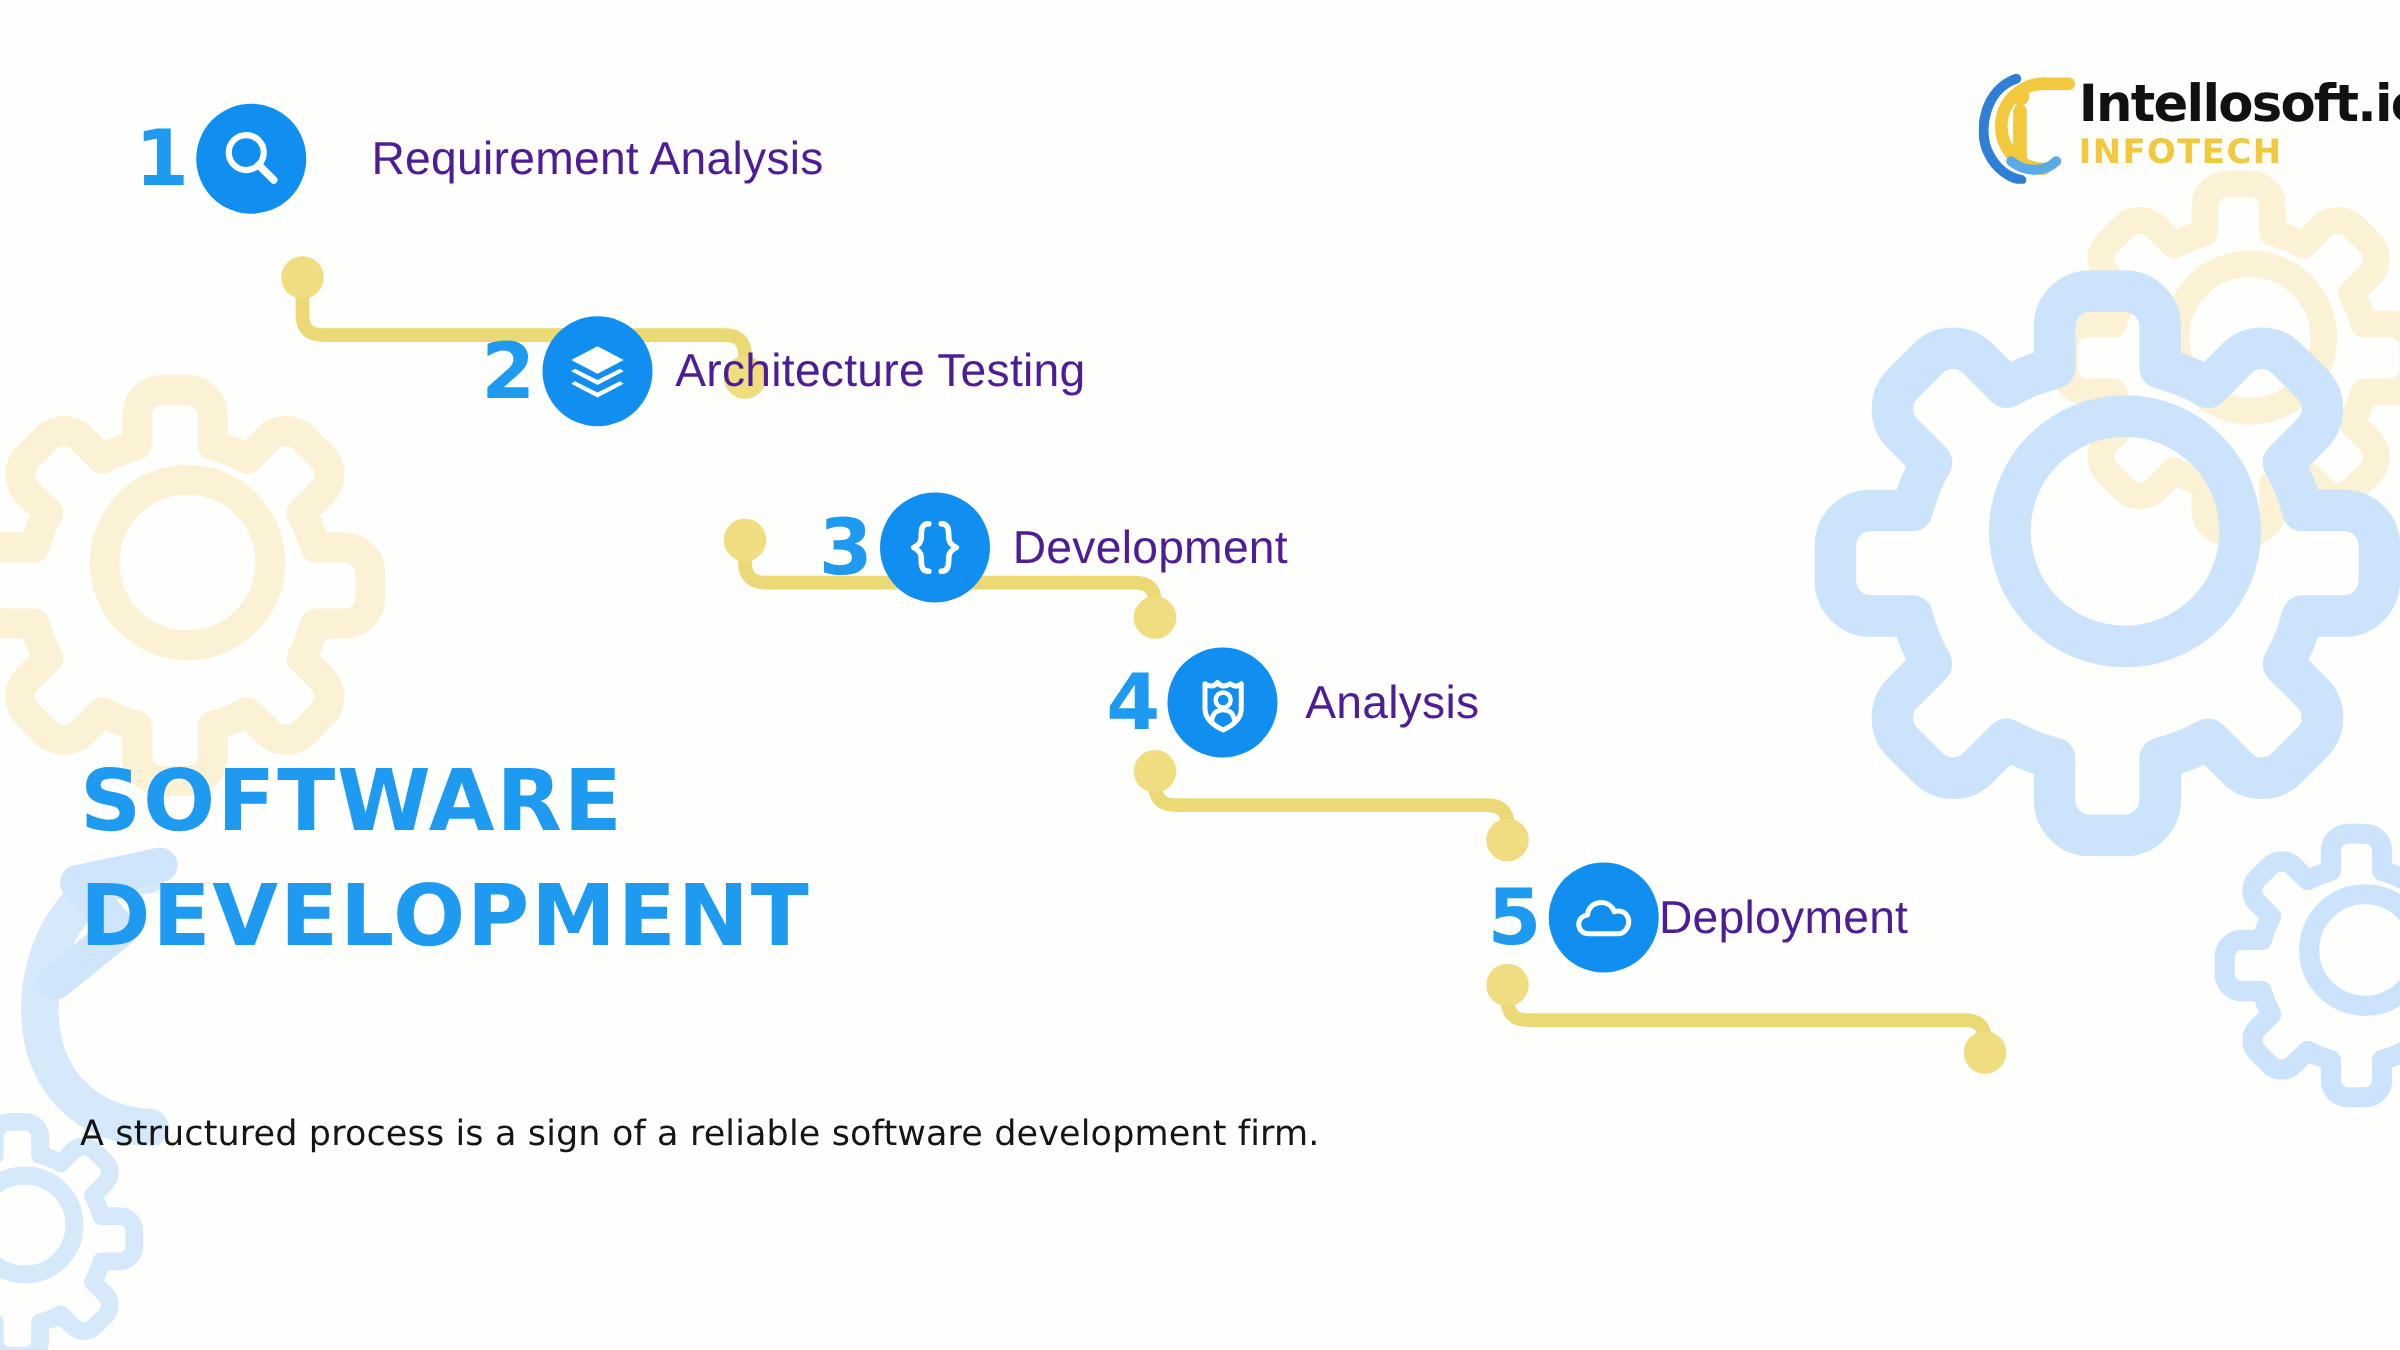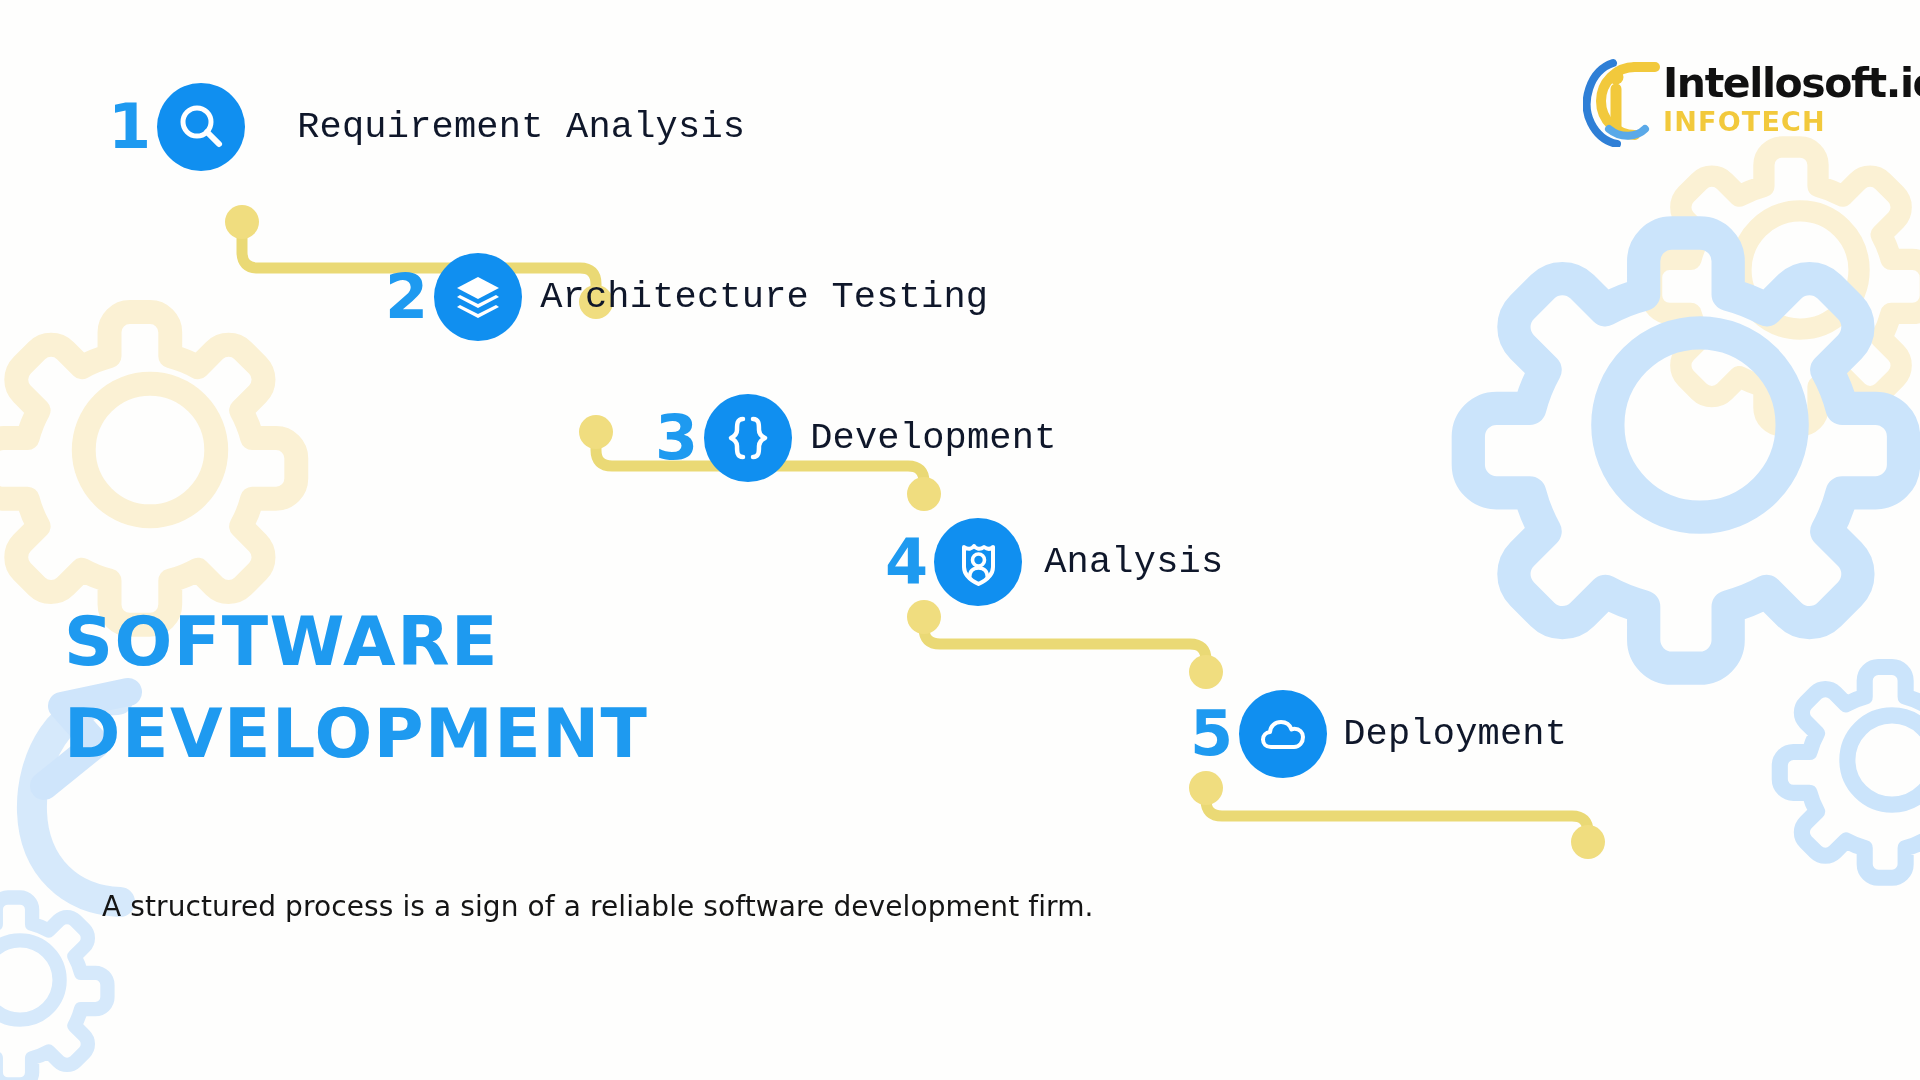--- a/index.html
+++ b/index.html
@@ -87,21 +87,20 @@
   #subtitle {
     position: absolute;
     left: 64px;
     top: 890px;
     font-family: "DejaVu Sans", sans-serif;
     font-size: 28px;
     font-weight: 400;
     color: #151515;
     letter-spacing: 0.1px;
     white-space: nowrap;
-    margin-left: 38px;
   }
 
   
   #connectors {
     position: absolute;
     left: 0; top: 0;
     width: 1920px;
     height: 1080px;
     pointer-events: none;
   }
@@ -126,24 +125,24 @@
     height: 88px;
     border-radius: 50%;
     background: #108ff0;
     display: flex;
     align-items: center;
     justify-content: center;
     flex: 0 0 88px;
   }
   .step-circle svg { display: block; }
   .step-label {
-    font-family: Liberation Mono, monospace;
+    font-family: Liberation Sans, sans-serif;
     font-size: 37px;
     font-weight: 400;
-    color: #0f172a;
+    color: #4c1d95;
     white-space: nowrap;
     letter-spacing: 0.2px;
   }
 </style>
 </head>
 <body>
 
 <div id="canvas">
 
   <svg class="bg-layer" viewBox="0 0 1920 1080" xmlns="http://www.w3.org/2000/svg">
@@ -324,16 +323,16 @@
 
   <div class="step" style="left:1190px; top:690px;">
     <span class="step-number">5</span>
     <span class="step-circle">
       <svg width="56" height="56" viewBox="0 0 56 56" xmlns="http://www.w3.org/2000/svg">
         <path d="M 16,41 C 11,41 8,37.5 8,33.5 C 8,29.5 11,26.5 15,26 C 15.5,20 20,16 26,16
                  C 31,16 35,19 36.5,23.5 C 37.5,23 38.5,22.8 39.5,22.8
                  C 44.5,22.8 48,26.4 48,31 C 48,36.5 44.5,41 39,41 Z" fill="none" stroke="#ffffff" stroke-width="4" stroke-linejoin="round"></path>
       </svg>
     </span>
-    <span class="step-label" style="margin-left:16px;">Deployment</span>
+    <span class="step-label" style="margin-left:0;">Deployment</span>
   </div>
 
 </div>
 
 </body></html>

